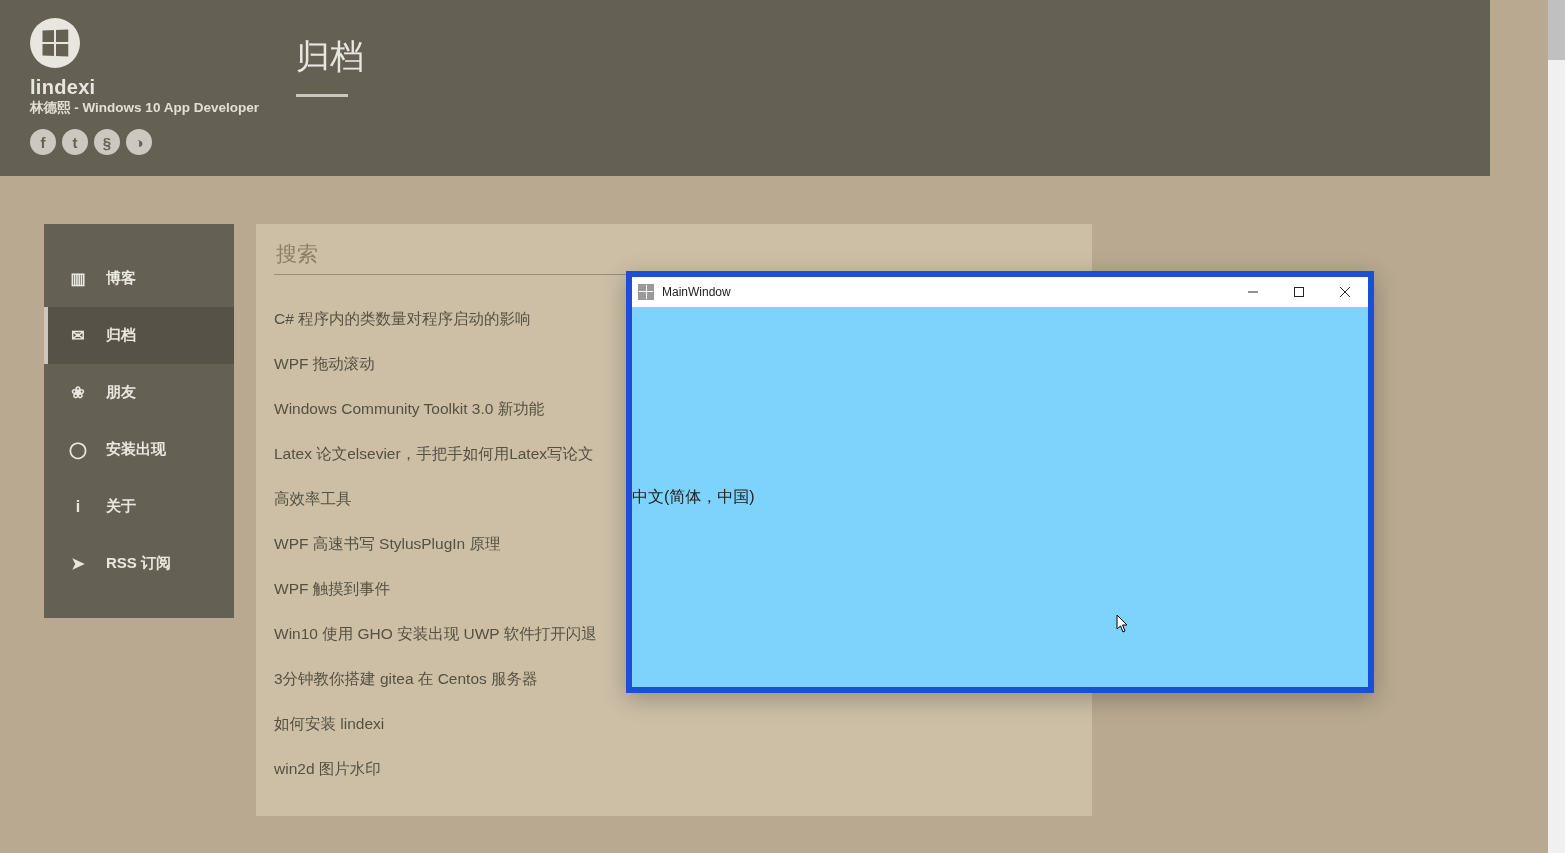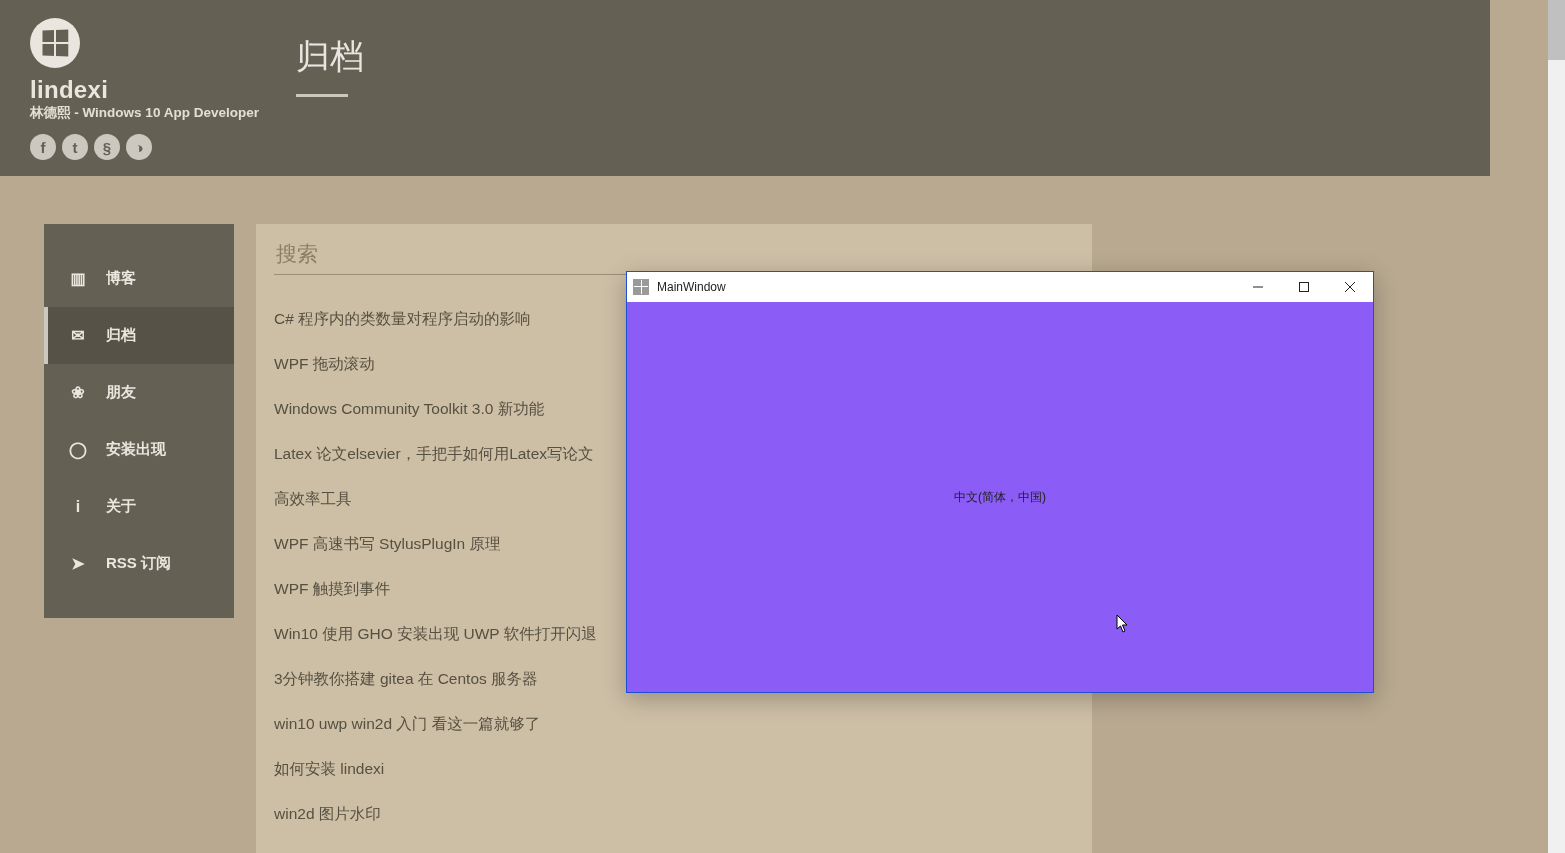--- a/index.html
+++ b/index.html
@@ -26,21 +26,21 @@
   }
   .logo-circle {
     width: 50px; height: 50px; border-radius: 50%;
     background: #e9e6df;
     display: flex; align-items: center; justify-content: center;
     margin-bottom: 8px;
   }
   .win-logo { width:26px; height:26px; display:grid; grid-template-columns:1fr 1fr; grid-template-rows:1fr 1fr; gap:2px; transform: perspective(60px) rotateY(-8deg); }
   .win-logo span { background:#646054; }
 
-  .site-name { font-size: 24px; font-weight: 600; letter-spacing: .3px; }
+  .site-name { font-size: 20px; font-weight: 600; letter-spacing: .3px; }
   .site-sub  { font-size: 13.5px; color:#e3dfd4; font-weight:600;}
 
   .socials { margin-top: 12px; display: flex; gap: 6px; }
   .soc {
     width: 26px; height: 26px; border-radius: 50%;
     background:#ccc8bf; color:#646054;
     display:flex; align-items:center; justify-content:center;
     font-size:15px; font-weight:bold;
     cursor:pointer;
   }
@@ -101,22 +101,22 @@
     cursor:pointer;
     white-space: nowrap;
     overflow:hidden;
   }
 
   
   .app-window {
     position:absolute;
     left: 626px; top: 271px;
     width: 748px; height: 422px;
-    background:#8b5cf6;
-    border:1px solid #1d4ed8;
+    background:#7dd3fc;
+    border:6px solid #1d4ed8;
     box-shadow: 0 6px 22px rgba(0,0,0,.25);
   }
   .titlebar {
     height: 30px;
     background:#fff;
     border-bottom: 1px solid rgba(0,0,0,0);
     display:flex; align-items:center;
     padding-left:6px;
     font-family: "Microsoft YaHei", Arial;
   }
@@ -131,22 +131,22 @@
   .win-btn {
     width: 46px; height: 30px;
     display:flex; align-items:center; justify-content:center;
     cursor:pointer;
     color:#222;
   }
   .win-btn svg { display:block; }
 
   .app-body {
     height: calc(100% - 30px);
-    display:flex; align-items:center; justify-content:center;
-    font-size:12px; color:#222;
+    display:flex; align-items:center; justify-content:flex-start;
+    font-size:16px; color:#222;
   }
 
   .cursor {
     position:absolute;
     left:1116px; top:614px;
     width:16px; height:20px;
     pointer-events:none;
   }
 </style>
 </head>
@@ -211,21 +211,20 @@
       <div class="post-list" id="posts">
           <div class="post">C# 程序内的类数量对程序启动的影响</div>
           <div class="post">WPF 拖动滚动</div>
           <div class="post">Windows Community Toolkit 3.0 新功能</div>
           <div class="post">Latex 论文elsevier，手把手如何用Latex写论文</div>
           <div class="post">高效率工具</div>
           <div class="post">WPF 高速书写 StylusPlugIn 原理</div>
           <div class="post">WPF 触摸到事件</div>
           <div class="post">Win10 使用 GHO 安装出现 UWP 软件打开闪退</div>
           <div class="post">3分钟教你搭建 gitea 在 Centos 服务器</div>
-          <div class="post">win10 uwp win2d 入门 看这一篇就够了</div>
           <div class="post">如何安装 lindexi</div>
           <div class="post">win2d 图片水印</div>
         </div>
     </div>
   </div>
 
 </div>
 
 <div class="scrollbar">
   <div class="thumb"></div>

